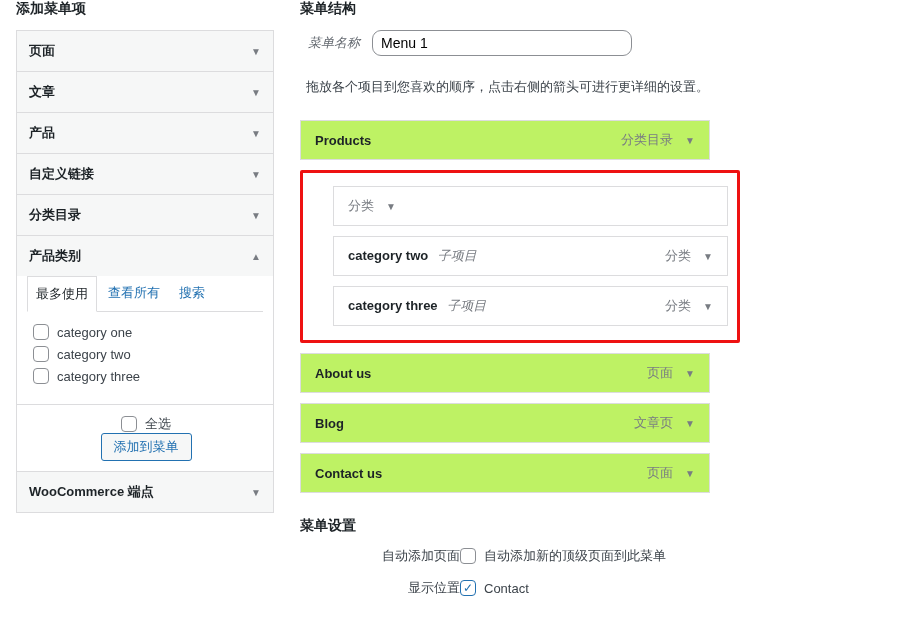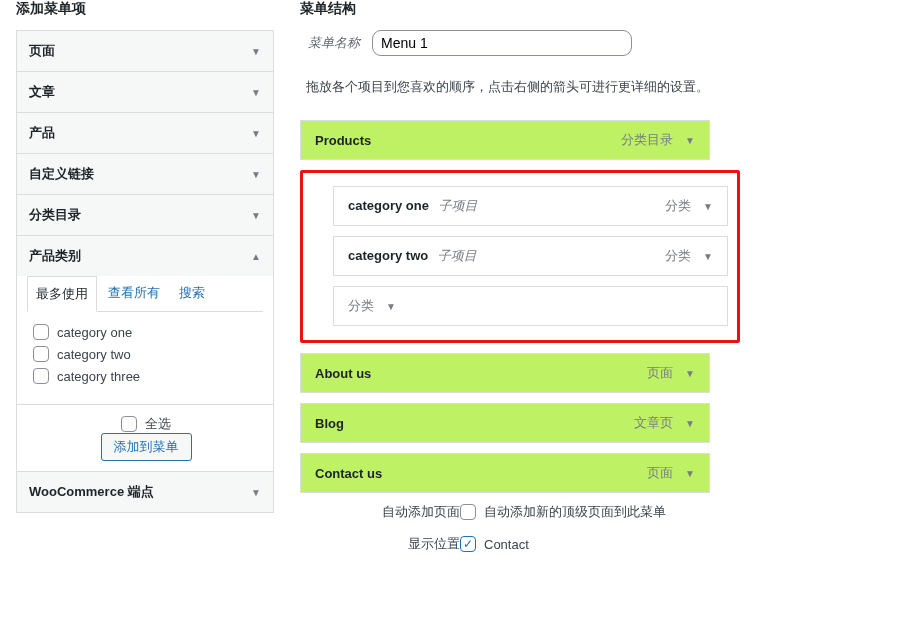--- a/index.html
+++ b/index.html
@@ -301,40 +301,40 @@
     <div class="menu-item">
       <span class="title">Products</span>
       <span class="meta">
         <span class="type">分类目录</span>
         <span class="arrow">▼</span>
       </span>
     </div>
 
     <div class="child-group">
       <div class="menu-item">
-        <span class="title">
-          <span>category one</span>
-          <span class="sub">子项目</span>
-        </span>
         <span class="meta">
           <span class="type">分类</span>
           <span class="arrow">▼</span>
         </span>
       </div>
       <div class="menu-item">
         <span class="title">
           <span>category two</span>
           <span class="sub">子项目</span>
         </span>
         <span class="meta">
           <span class="type">分类</span>
           <span class="arrow">▼</span>
         </span>
       </div>
       <div class="menu-item">
+        <span class="title">
+          <span>category three</span>
+          <span class="sub">子项目</span>
+        </span>
         <span class="meta">
           <span class="type">分类</span>
           <span class="arrow">▼</span>
         </span>
       </div>
     </div>
 
     <div class="menu-item">
       <span class="title">About us</span>
       <span class="meta">
@@ -350,20 +350,21 @@
       </span>
     </div>
     <div class="menu-item">
       <span class="title">Contact us</span>
       <span class="meta">
         <span class="type">页面</span>
         <span class="arrow">▼</span>
       </span>
     </div>
 
+    <div class="settings-title">菜单设置</div>
     <div class="setrow">
       <div class="setlbl">自动添加页面</div>
       <div class="setval">
         <span class="cbox"></span>
         <span>自动添加新的顶级页面到此菜单</span>
       </div>
     </div>
     <div class="setrow">
       <div class="setlbl">显示位置</div>
       <div class="setval">

